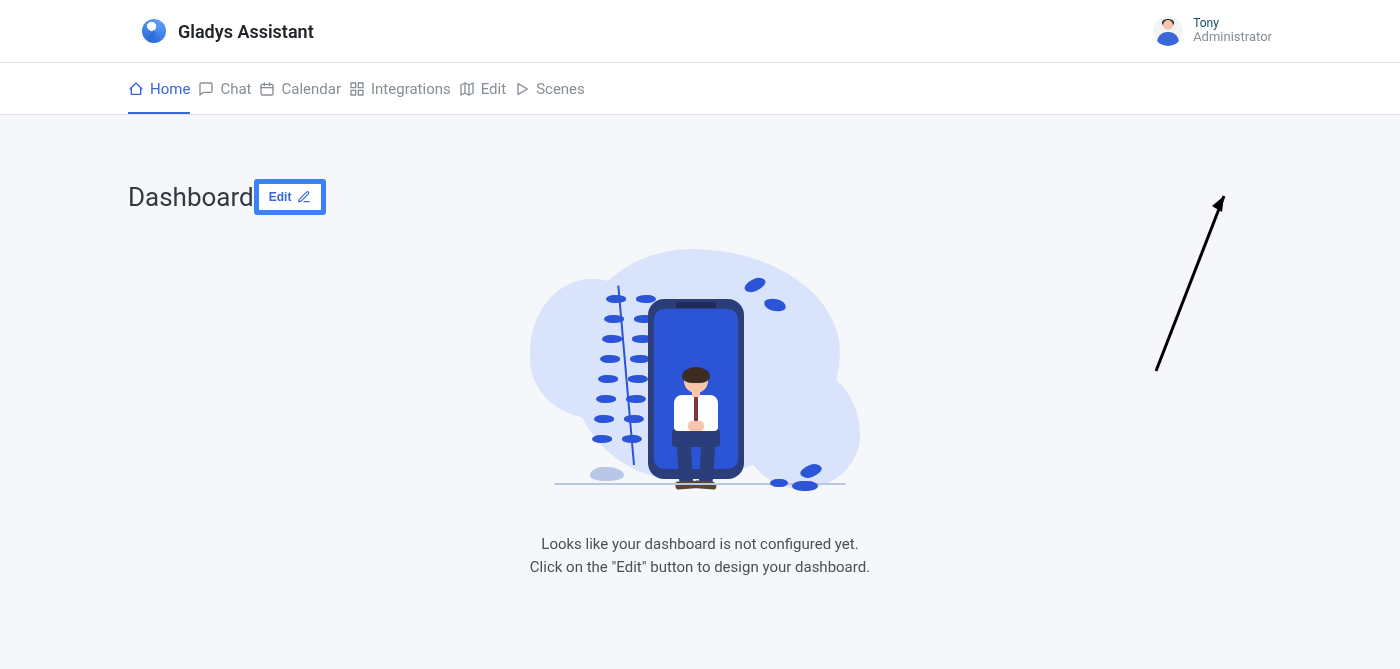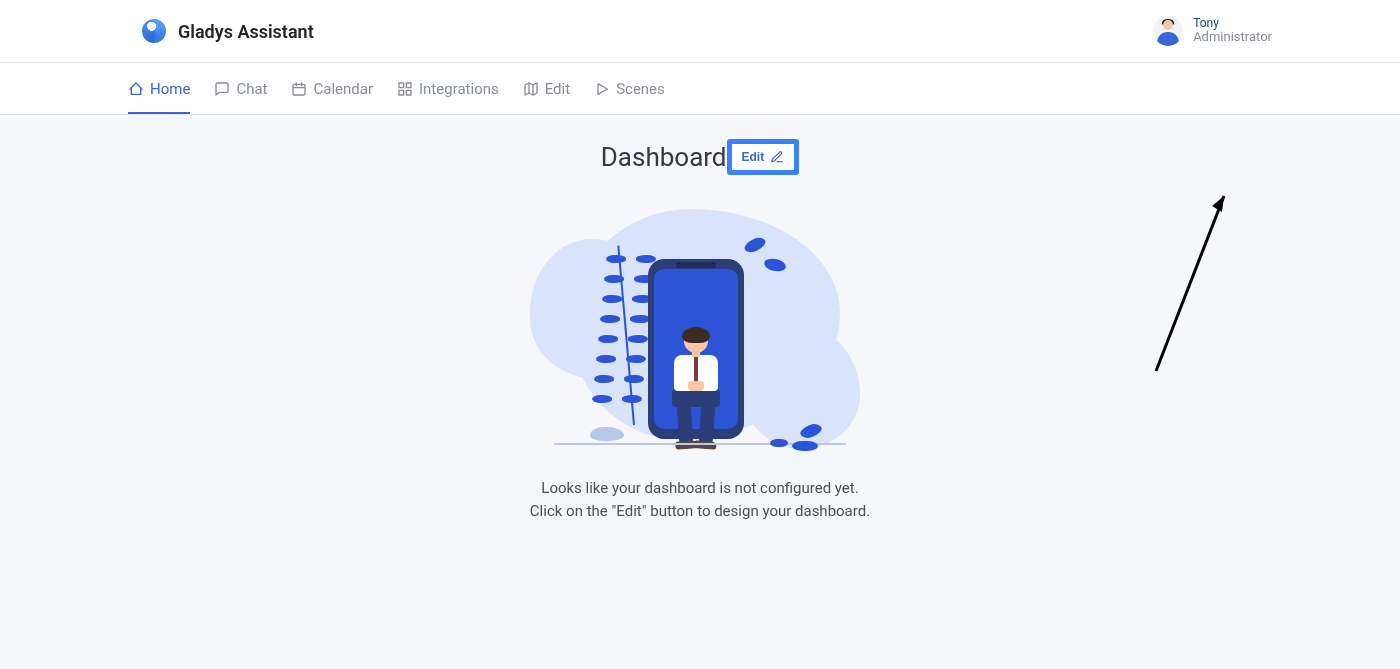--- a/index.html
+++ b/index.html
@@ -59,40 +59,41 @@
     .user-name { font-size:12px; color:#0c4a6e; }
     .user-role { font-size:13px; color:#868e96; }
 
     .navbar {
       background:#fff;
       border-bottom:1px solid #dee2e6;
       height:52px;
       display:flex;
       align-items:flex-end;
       padding:0 128px;
-      gap:24px;
+      gap:8px;
     }
     .nav-item {
       display:flex; align-items:center; gap:6px;
       color:#868e96;
       font-size:15px;
       padding:12px 0 14px 0;
       cursor:pointer;
       border-bottom:2px solid transparent;
     }
     .nav-item.active { color:#3a67d6; border-bottom:2px solid #3a67d6; }
     .nav-icon { width:16px; height:16px; display:inline-flex; align-items:center; justify-content:center; }
     .nav-icon svg { width:16px; height:16px; stroke:currentColor; fill:none; stroke-width:2; stroke-linecap:round; stroke-linejoin:round; }
 
     .content {
       padding:24px 128px;
     }
     .page-header {
-      display:flex; justify-content:center; align-items:center;
+      display:flex; justify-content:flex-start; align-items:center;
       margin-bottom:24px;
+      margin-top:40px;
     }
     .page-title { font-size:26px; font-weight:400; color:#343a40; }
     .edit-btn {
       display:flex; align-items:center; gap:6px;
       border:5px solid #3b82f6;
       color:#3a67d6;
       background:#fff;
       border-radius:3px;
       font-size:12px;
       font-weight:600;
@@ -139,21 +140,21 @@
     .leg { position:absolute; top:76px; width:14px; height:38px; background:#2c3e7a; border-radius:4px; }
     .leg.l { left:22px; transform:rotate(-4deg); }
     .leg.r { left:44px; transform:rotate(4deg); }
     .shoe { position:absolute; bottom:-6px; left:-4px; width:22px; height:8px; background:#5a4636; border-radius:3px 6px 3px 3px; }
 
     .ground-dot { position:absolute; background:#2b54d6; border-radius:50%; }
     .rock { position:absolute; bottom:18px; left:50px; width:34px; height:14px; background:#b8c6e8; border-radius:40% 50% 45% 40% / 60% 60% 40% 40%; }
     .line { position:absolute; bottom:14px; left:14px; right:14px; height:2px; background:#b8c6e8; border-radius:2px; }
 
     .empty-text {
-      text-align:center; color:#495057; font-size:15px; line-height:1.5; margin-top:18px;
+      text-align:center; color:#495057; font-size:15px; line-height:1.5; margin-top:34px;
     }
 
     .arrow-annotation {
       position:absolute;
       top:186px;
       left:1146px;
       width:90px;
       height:190px;
       pointer-events:none;
     }

